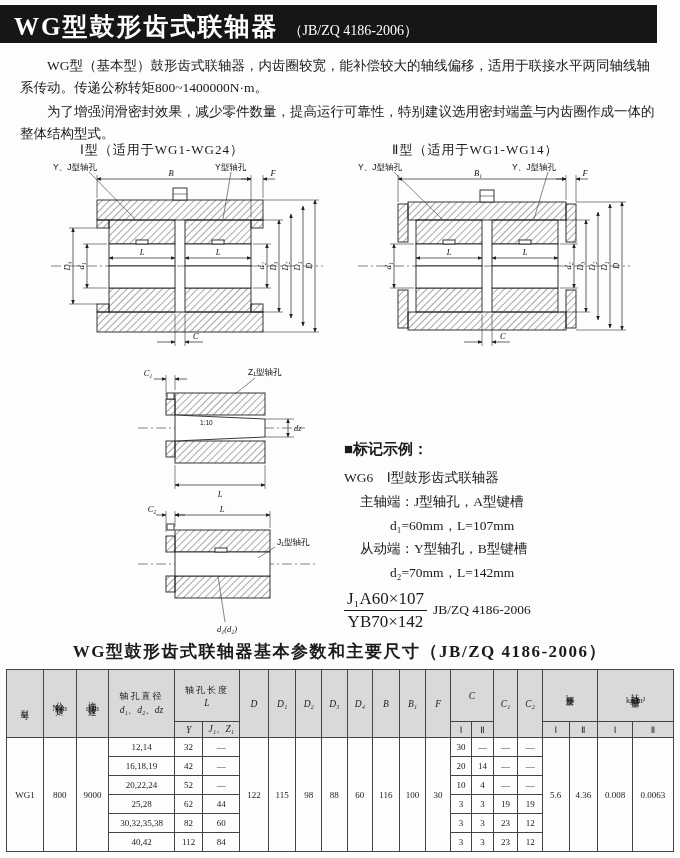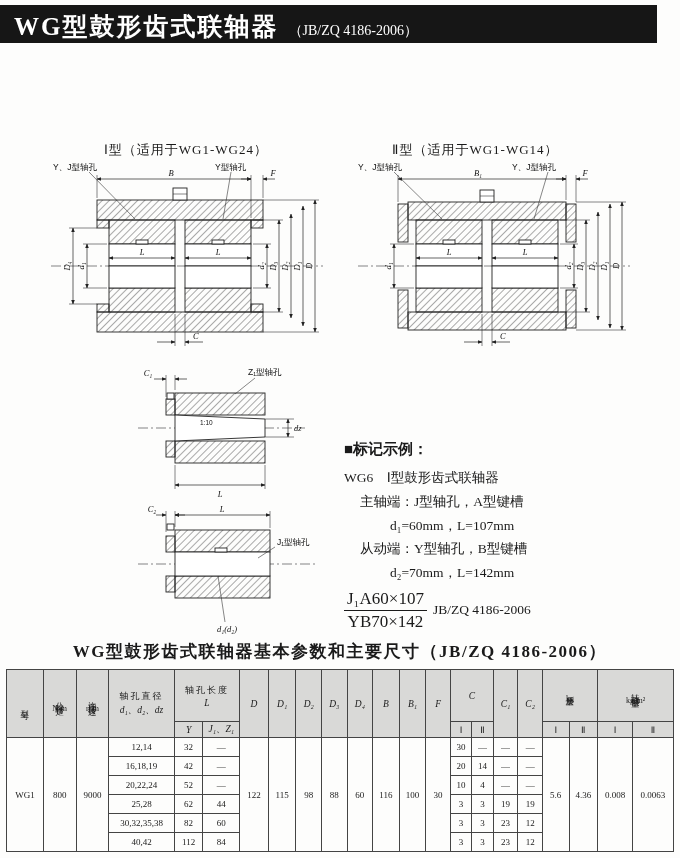--- a/index.html
+++ b/index.html
@@ -10,21 +10,21 @@
   .titlebar { position:absolute; left:0; top:5px; width:657px; height:38px; background:#161616;
               color:#fff; display:flex; align-items:baseline; gap:10px; padding:5px 0 0 14px; }
   .titlebar .main { font-size:25px; font-weight:bold; letter-spacing:2px; }
   .titlebar .sub { font-size:14px; }
 
   .intro { position:absolute; left:20px; top:55px; width:642px; font-size:13.5px; line-height:1.6; }
   .intro p { text-indent:2em; }
   .intro p + p { margin-top:3px; }
 
   .figcap { position:absolute; font-size:13px; letter-spacing:1px; }
-  #cap1 { left:104px; top:141px; }
+  #cap1 { left:80px; top:141px; }
   #cap2 { left:392px; top:141px; }
 
   svg.fig { position:absolute; }
   #fig1 { left:45px;  top:158px; }
   #fig2 { left:352px; top:158px; }
   #fig3 { left:130px; top:363px; }
   #fig4 { left:130px; top:502px; }
 
   .fig text { font-family:"Liberation Sans", sans-serif; font-size:8px; fill:#111; }
   .fig .cjk { font-size:8.5px; }
@@ -76,20 +76,24 @@
         <path d="M0,1 L10,5 L0,9 z" fill="#222"></path>
       </marker>
     </defs>
   </svg>
 
   <div class="titlebar">
     <span class="main">WG型鼓形齿式联轴器</span>
     <span class="sub">（JB/ZQ 4186-2006）</span>
   </div>
 
+  <div class="intro">
+    <p>WG型（基本型）鼓形齿式联轴器，内齿圈较宽，能补偿较大的轴线偏移，适用于联接水平两同轴线轴系传动。传递公称转矩800~1400000N·m。</p>
+    <p>为了增强润滑密封效果，减少零件数量，提高运行可靠性，特别建议选用密封端盖与内齿圈作成一体的整体结构型式。</p>
+  </div>
 
   <div class="figcap" id="cap1">Ⅰ型（适用于WG1-WG24）</div>
   <div class="figcap" id="cap2">Ⅱ型（适用于WG1-WG14）</div>
 
   <svg class="fig" id="fig1" width="280" height="205" viewBox="0 0 280 205">
     <g>
       <line class="cl" x1="6" y1="108" x2="278" y2="108"></line>
       <rect class="h" x="52" y="42" width="166" height="20"></rect>
       <rect class="h" x="52" y="62" width="12" height="8"></rect>
       <rect class="h" x="206" y="62" width="12" height="8"></rect>

